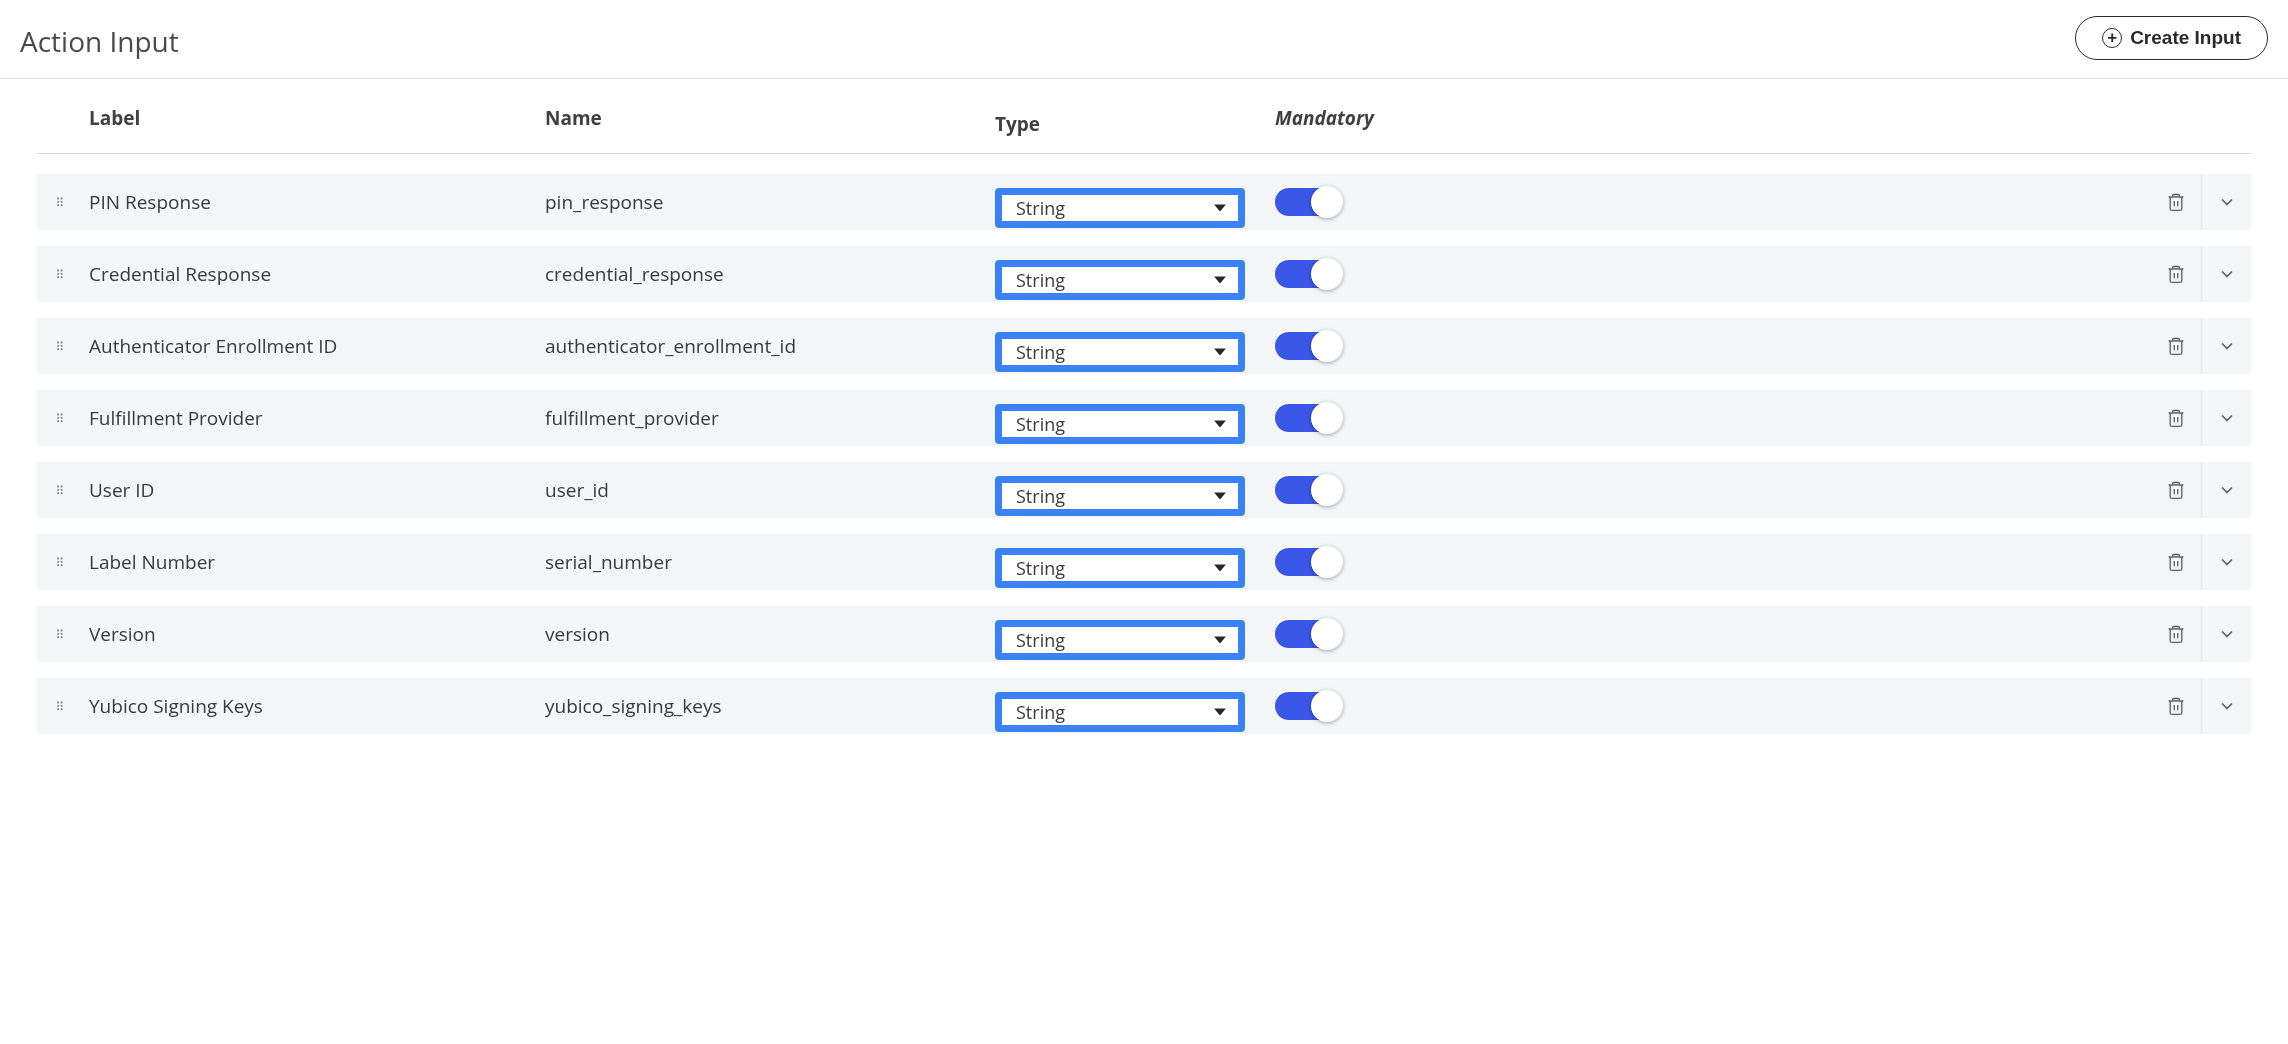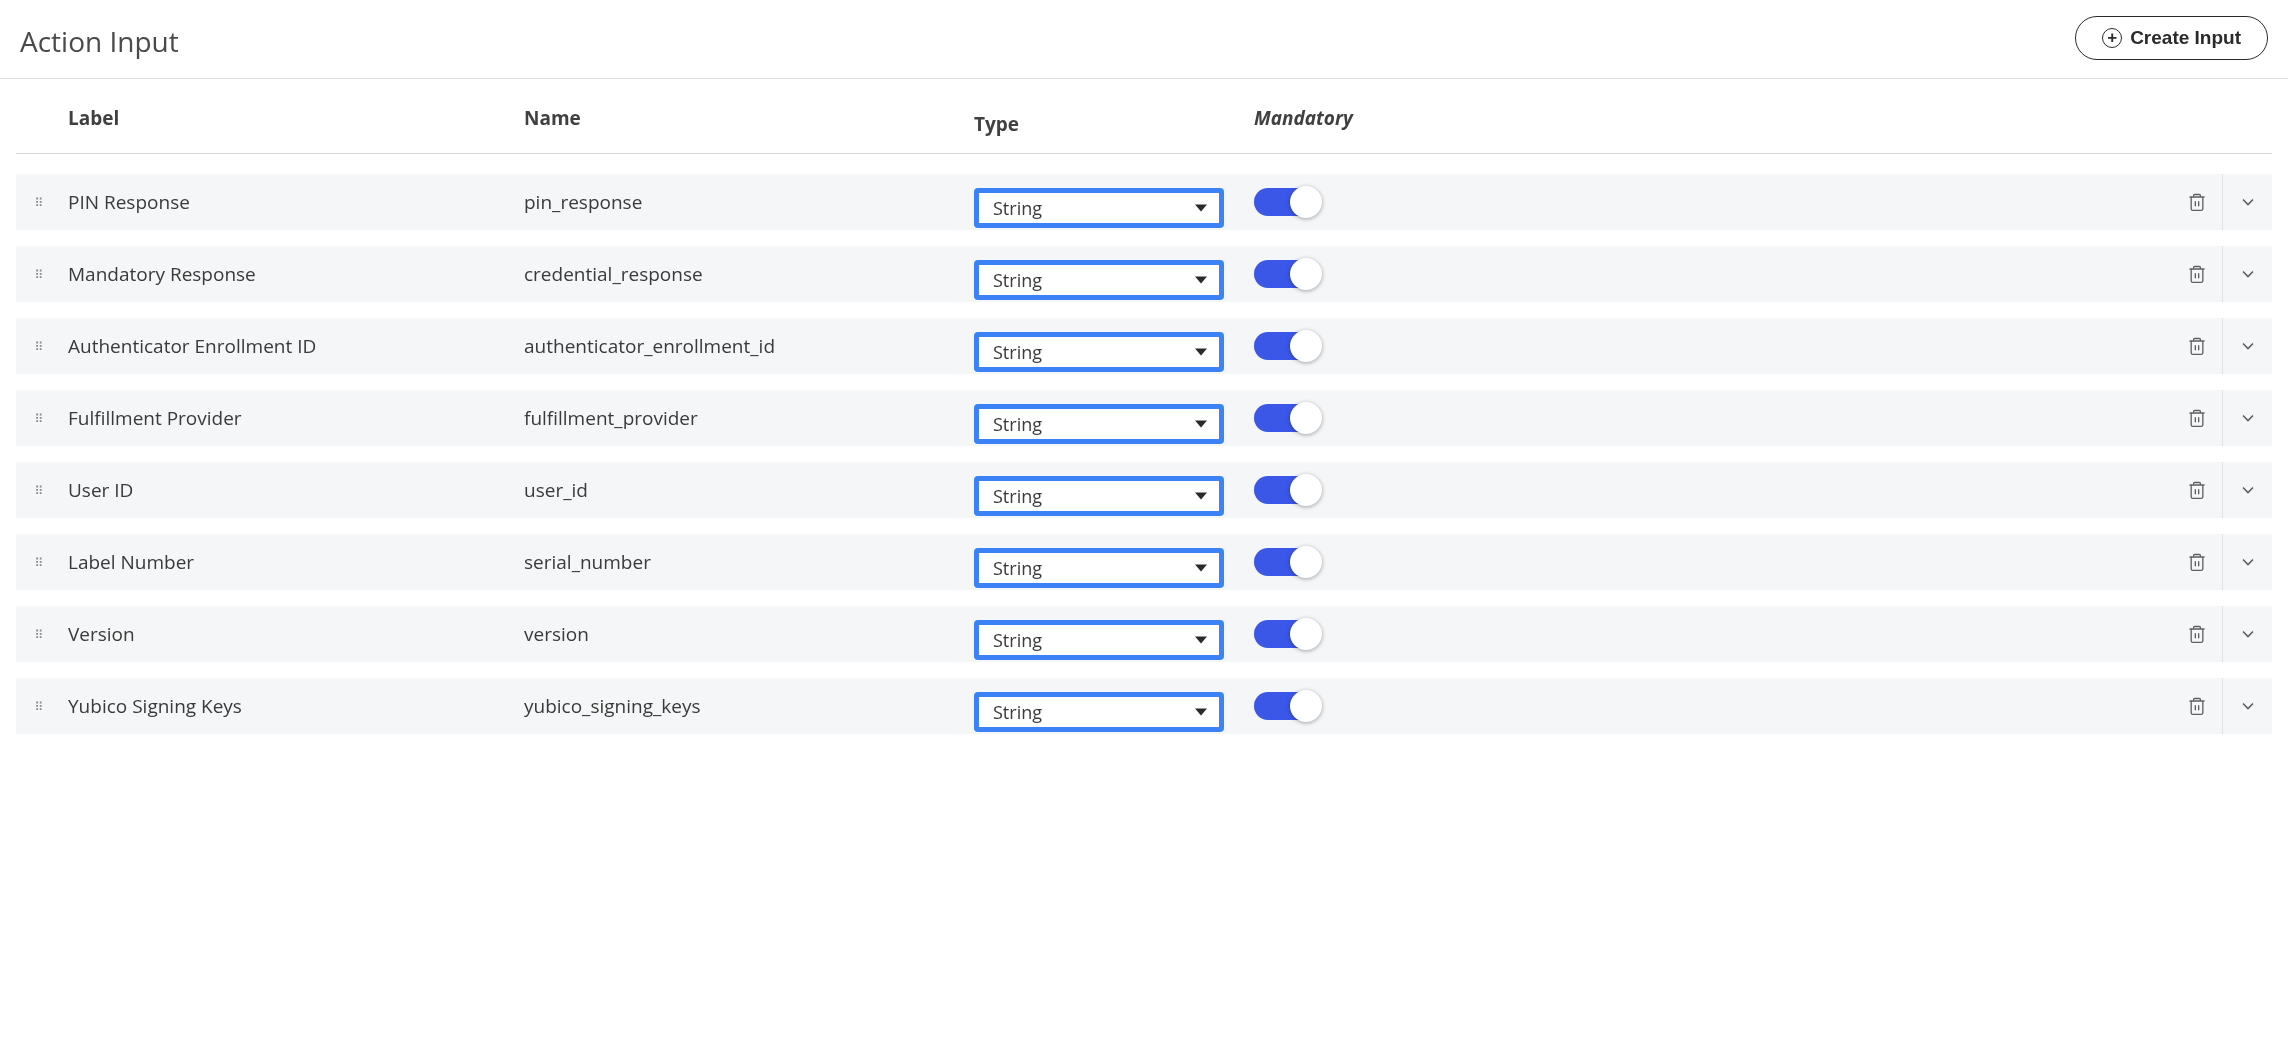--- a/index.html
+++ b/index.html
@@ -39,21 +39,21 @@
       height: 20px;
       border: 1.8px solid #2a2a2a;
       border-radius: 50%;
       align-items: center;
       justify-content: center;
       font-size: 17px;
       line-height: 1;
       padding-bottom: 1px;
     }
     .table-wrap {
-      padding: 0 16px;
+      padding: 0 37px;
     }
     .table-header {
       display: flex;
       align-items: center;
       padding: 20px 0 16px 0;
       border-bottom: 1px solid #d8d8d8;
       font-weight: 700;
       font-size: 19px;
       color: #404040;
     }
@@ -82,21 +82,21 @@
       cursor: grab;
       font-size: 12px;
       letter-spacing: 2px;
       line-height: 5px;
       text-align: center;
     }
     .type-select {
       position: relative;
       width: 250px;
       height: 40px;
-      border: 5px solid #3b82f6;
+      border: 7px solid #3b82f6;
       border-radius: 4px;
       background: #fff;
       display: flex;
       align-items: center;
       padding: 0 14px;
       cursor: pointer;
       font-size: 18px;
       color: #3a3a3a;
     }
     .type-select .caret {
@@ -189,21 +189,21 @@
             <span class="expand-icon">
               <svg width="20" height="20" viewBox="0 0 24 24" fill="none" stroke="#606060" stroke-width="2">
                 <polyline points="6 9 12 15 18 9"></polyline>
               </svg>
             </span>
           </div>
         </div>
       </div>
       <div class="row">
         <div class="drag-handle col-drag">⠿</div>
-        <div class="col-label">Mandatory Response</div>
+        <div class="col-label">Credential Response</div>
         <div class="col-name">credential_response</div>
         <div class="col-type">
           <div class="type-select">
             <span>String</span>
             <span class="caret"></span>
           </div>
         </div>
         <div class="col-mandatory">
           <div class="toggle">
             <div class="knob"></div>

